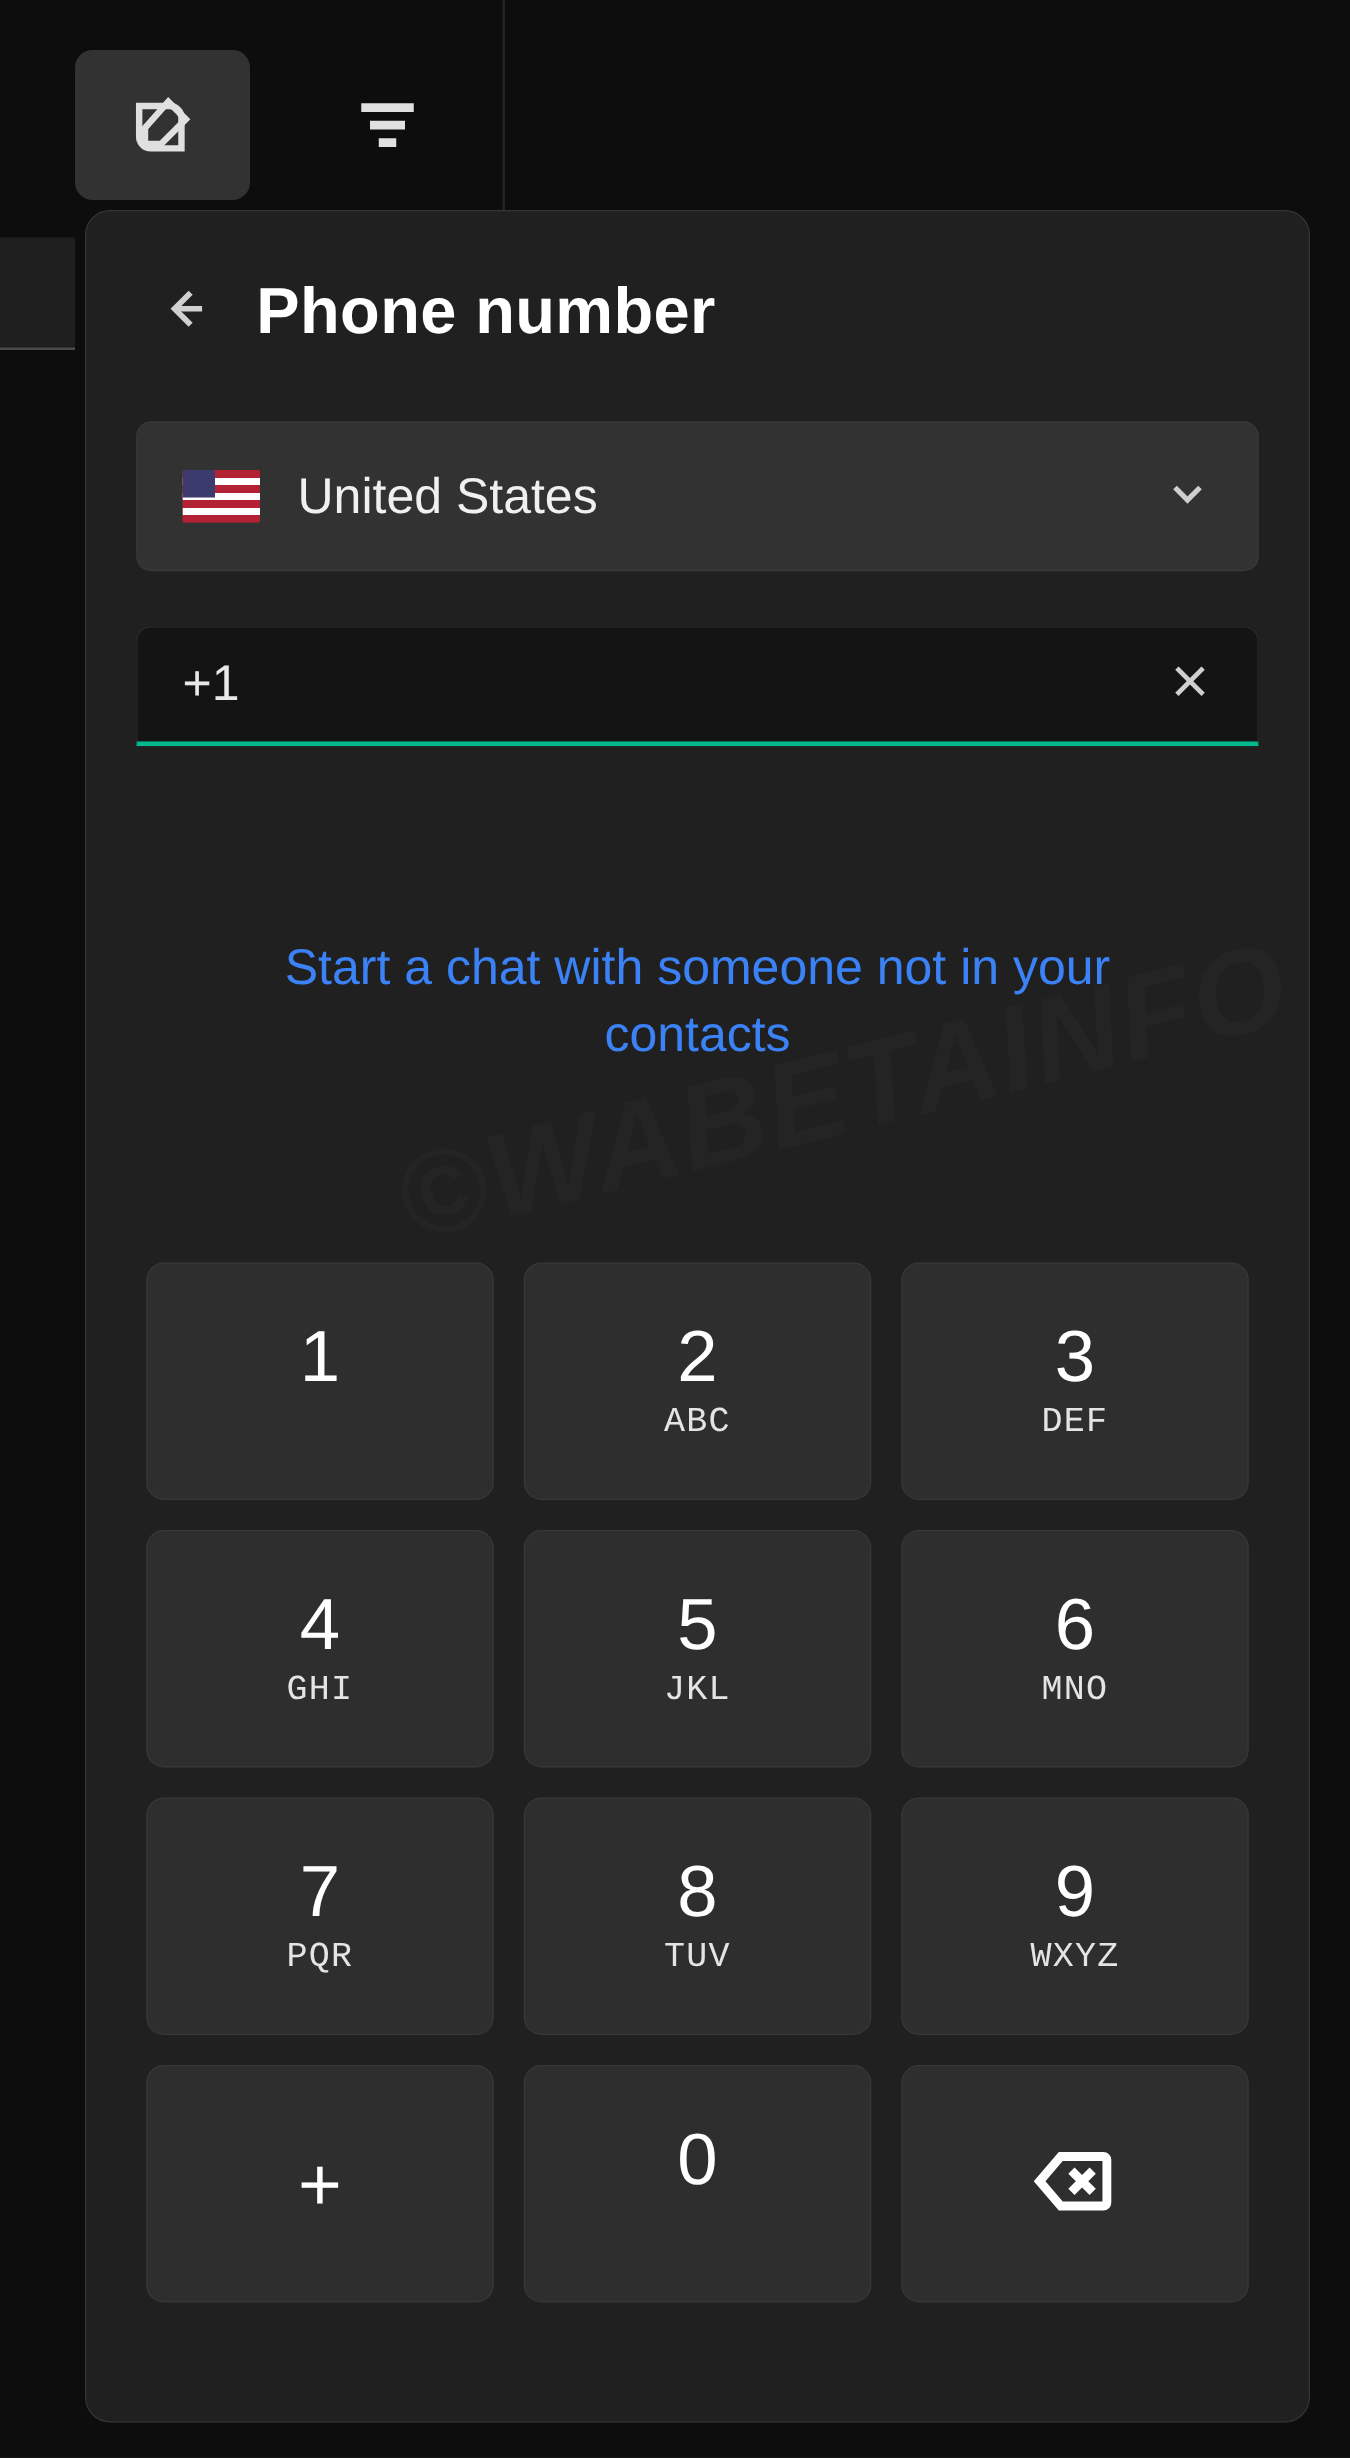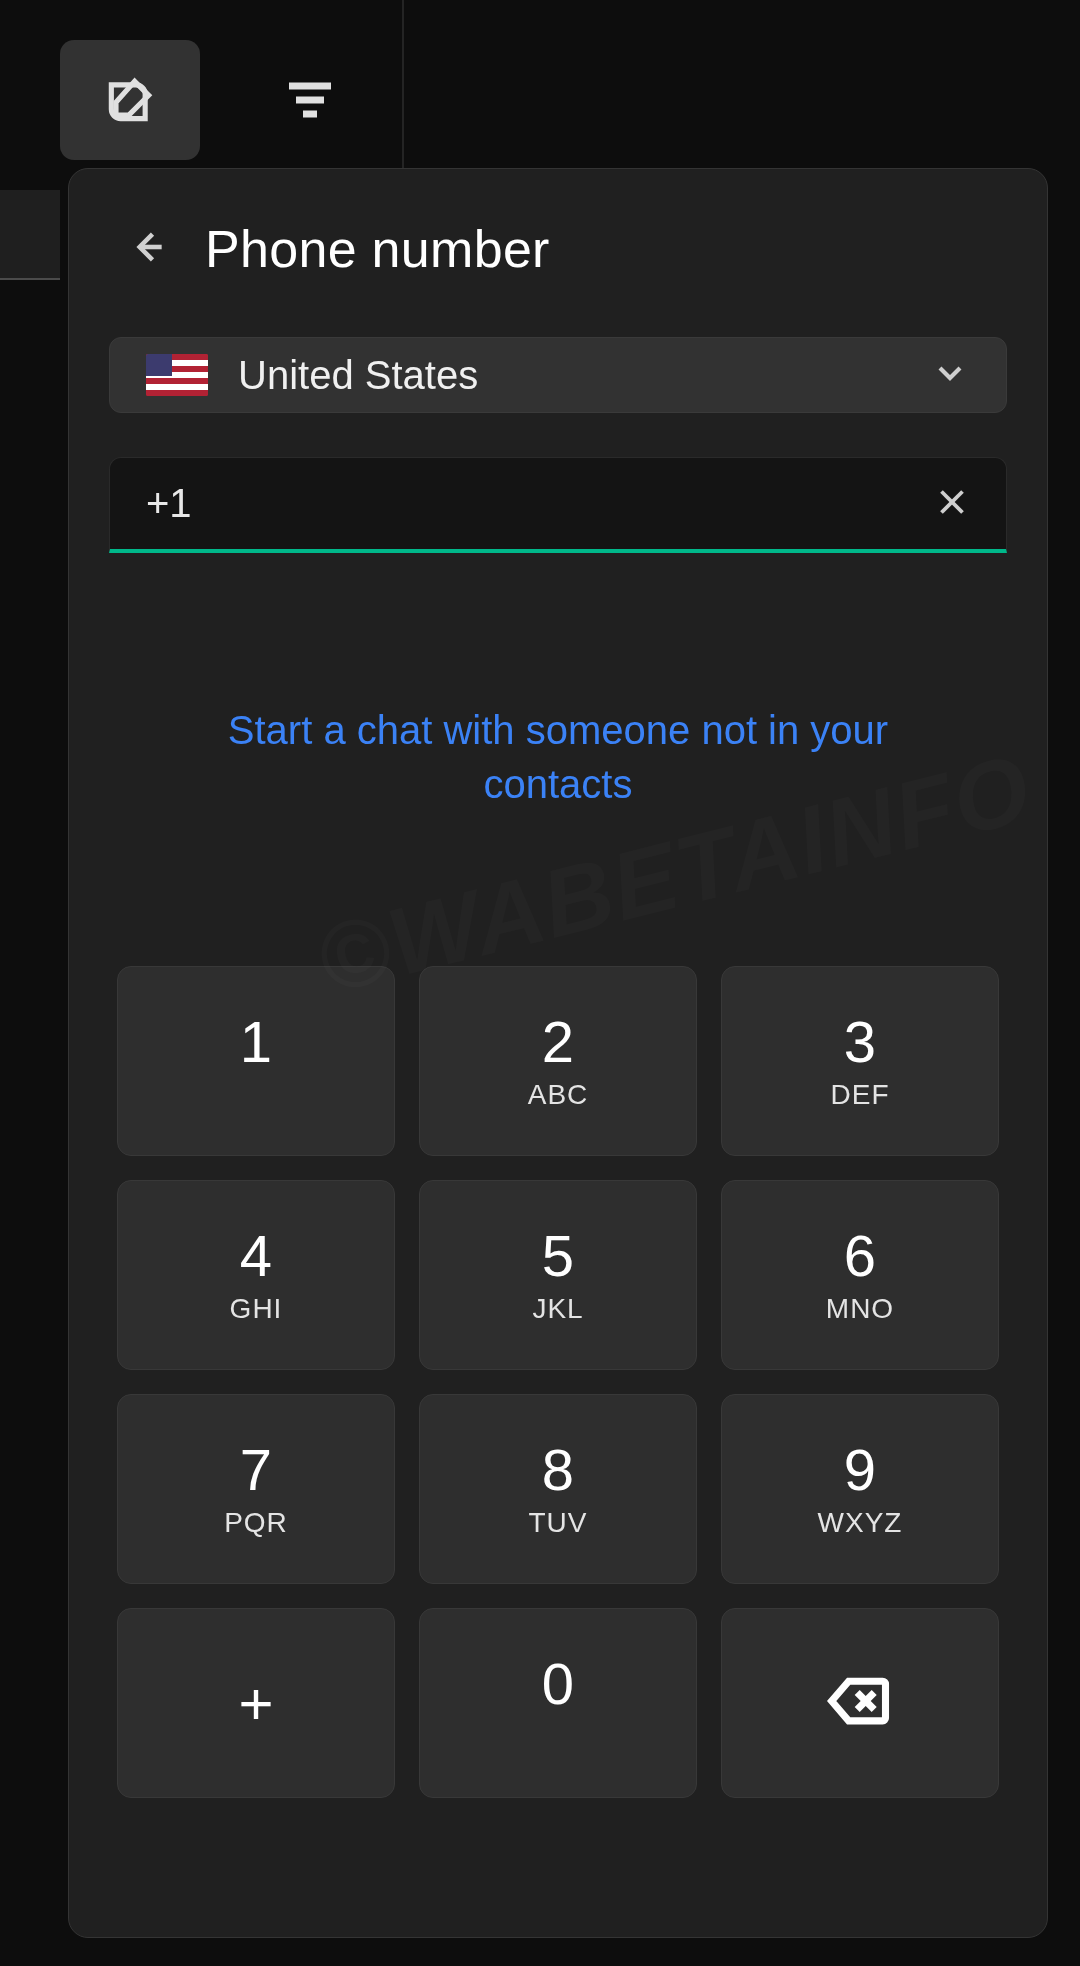--- a/index.html
+++ b/index.html
@@ -52,28 +52,28 @@
       border: 1px solid #343434;
       border-radius: 20px;
       padding: 50px 40px;
     }
     .panel-header {
       display:flex; align-items:center; gap: 36px;
       margin-bottom: 58px;
       padding-left: 16px;
     }
     .back-btn svg { width:44px; height:44px; stroke:#d0d0d0; stroke-width:2.5; fill:none; }
-    .panel-title { font-size: 52px; font-weight: 400; color:#ffffff; letter-spacing: 0.3px; }
+    .panel-title { font-size: 52px; font-weight: 700; color:#ffffff; letter-spacing: 0.3px; }
 
     .dropdown {
       display:flex; align-items:center; justify-content:space-between;
       background: #323232;
       border:1px solid #3a3a3a;
       border-radius: 12px;
-      height: 76px;
+      height: 120px;
       padding: 0 36px;
       margin-bottom: 44px;
     }
     .dropdown-left { display:flex; align-items:center; gap: 30px; }
     .flag {
       width: 62px; height: 42px; position:relative; overflow:hidden;
       display:inline-block; border-radius:2px;
       background: linear-gradient(#b22234, #b22234);
     }
     .flag::before {
@@ -114,21 +114,21 @@
     }
     .key {
       background:#2e2e2e;
       border:1px solid #383838;
       border-radius:14px;
       height:190px;
       display:flex; flex-direction:column; align-items:center; justify-content:center;
       gap: 8px;
     }
     .key-digit { font-size:58px; color:#ffffff; font-weight:400; line-height:1; }
-    .key-sub { font-size:28px; color:#e4e4e4; letter-spacing:1px; height:30px; }
+    .key-sub { font-size:28px; color:#e4e4e4; letter-spacing:1px; height:30px;font-family:Liberation Mono, monospace; }
     .key-symbol { font-size:60px; color:#ffffff; font-weight:300; }
     .key .delete-icon svg { width:68px; height:68px; stroke:#ffffff; stroke-width:2.5; fill:none; }
 
     .watermark {
       position:absolute;
       top:650px; left:240px;
       font-size:96px; font-weight:800;
       color:rgba(255,255,255,0.018);
       transform: rotate(-14deg);
       pointer-events:none;

